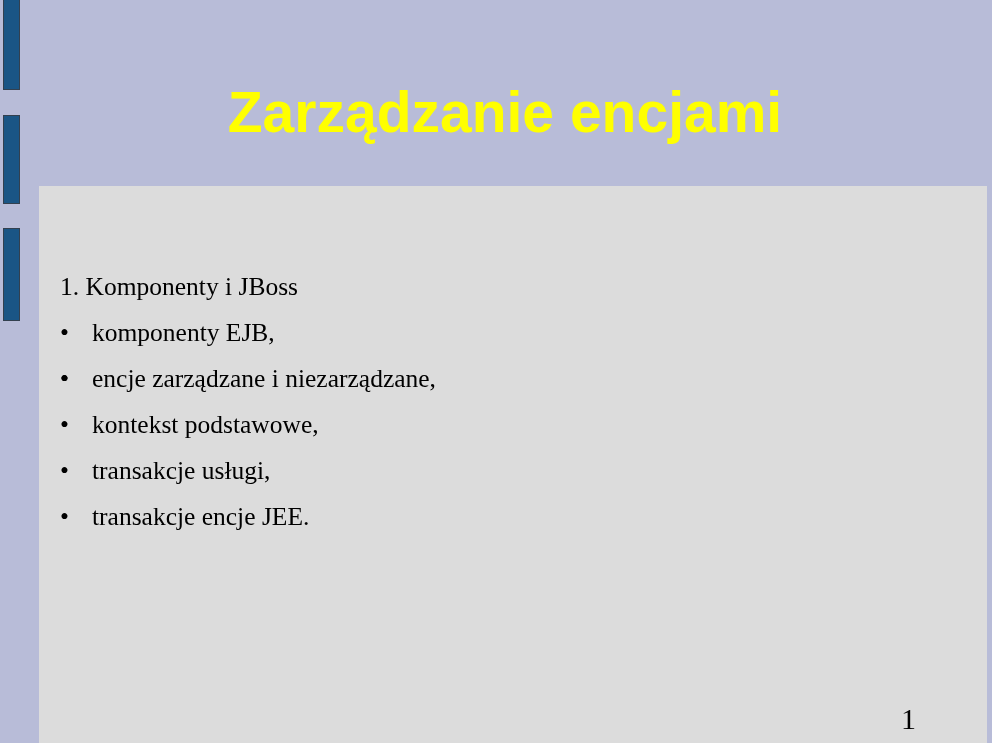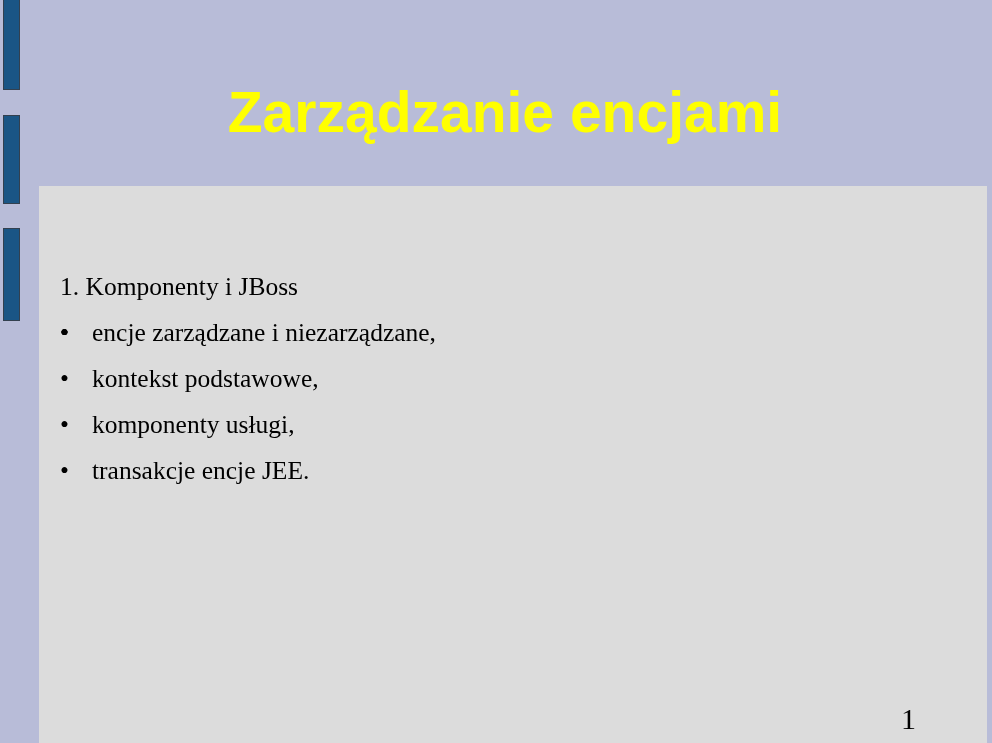--- a/index.html
+++ b/index.html
@@ -120,23 +120,23 @@
 
   <div class="deco-bar" id="deco-bar-1"></div>
   <div class="deco-bar" id="deco-bar-2"></div>
   <div class="deco-bar" id="deco-bar-3"></div>
 
   <div id="slide-title">Zarządzanie encjami</div>
 
   <div id="content-panel">
     <div id="body-list">
         <div class="body-line numbered"><span class="line-text-plain">1. Komponenty i JBoss</span></div>
-        <div class="body-line bulleted"><span class="bullet-glyph">•</span></div>
+        <div class="body-line bulleted"><span class="bullet-glyph">•</span><span class="line-text">komponenty EJB,</span></div>
         <div class="body-line bulleted"><span class="bullet-glyph">•</span></div>
         <div class="body-line bulleted"><span class="bullet-glyph">•</span><span class="line-text">encje zarządzane i niezarządzane,</span></div>
         <div class="body-line bulleted"><span class="bullet-glyph">•</span><span class="line-text">kontekst podstawowe,</span></div>
-        <div class="body-line bulleted"><span class="bullet-glyph">•</span><span class="line-text">komponenty usługi,</span></div>
+        <div class="body-line bulleted"><span class="bullet-glyph">•</span><span class="line-text">transakcje usługi,</span></div>
         <div class="body-line bulleted"><span class="bullet-glyph">•</span><span class="line-text">transakcje encje JEE.</span></div>
       </div>
     <div id="page-number">1</div>
   </div>
 
 </div>
 
 </body></html>

